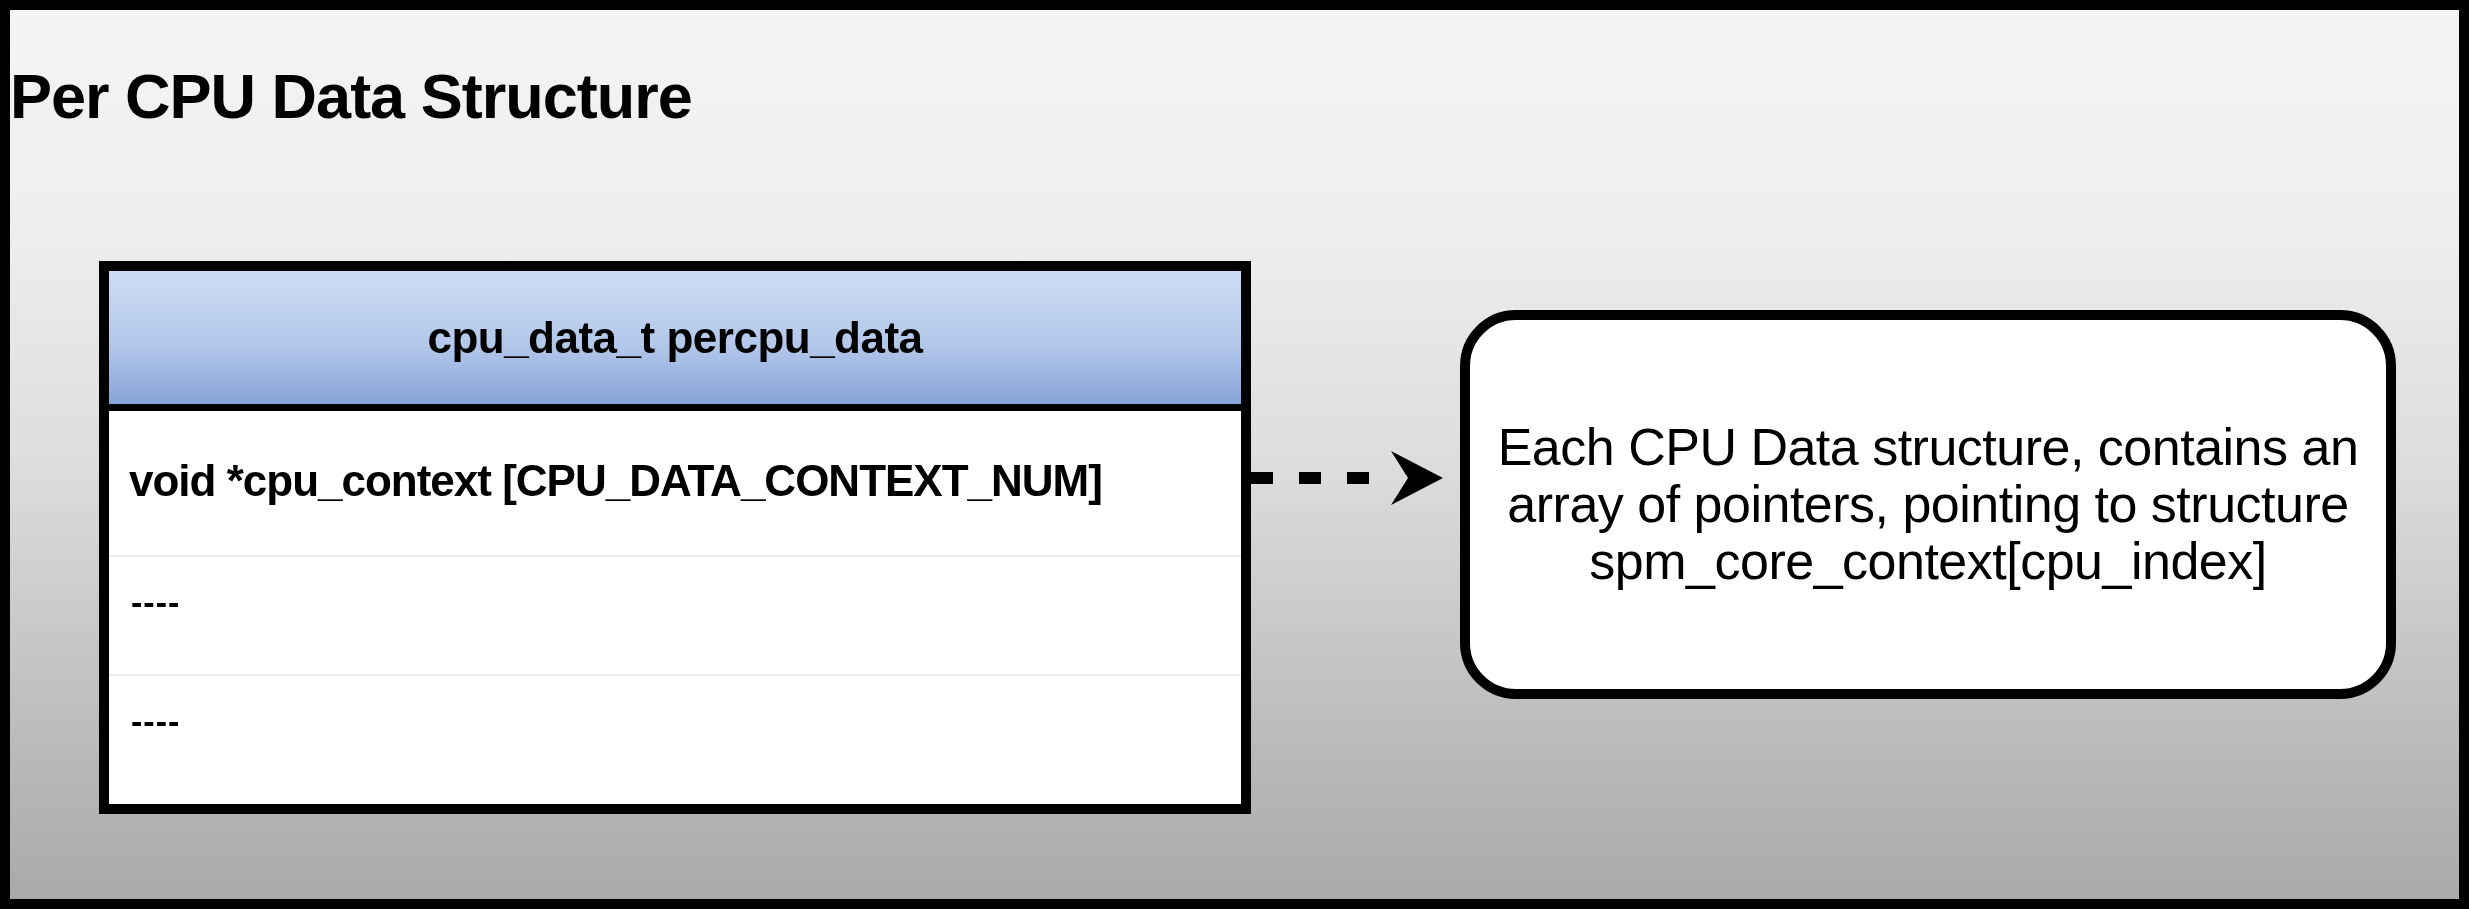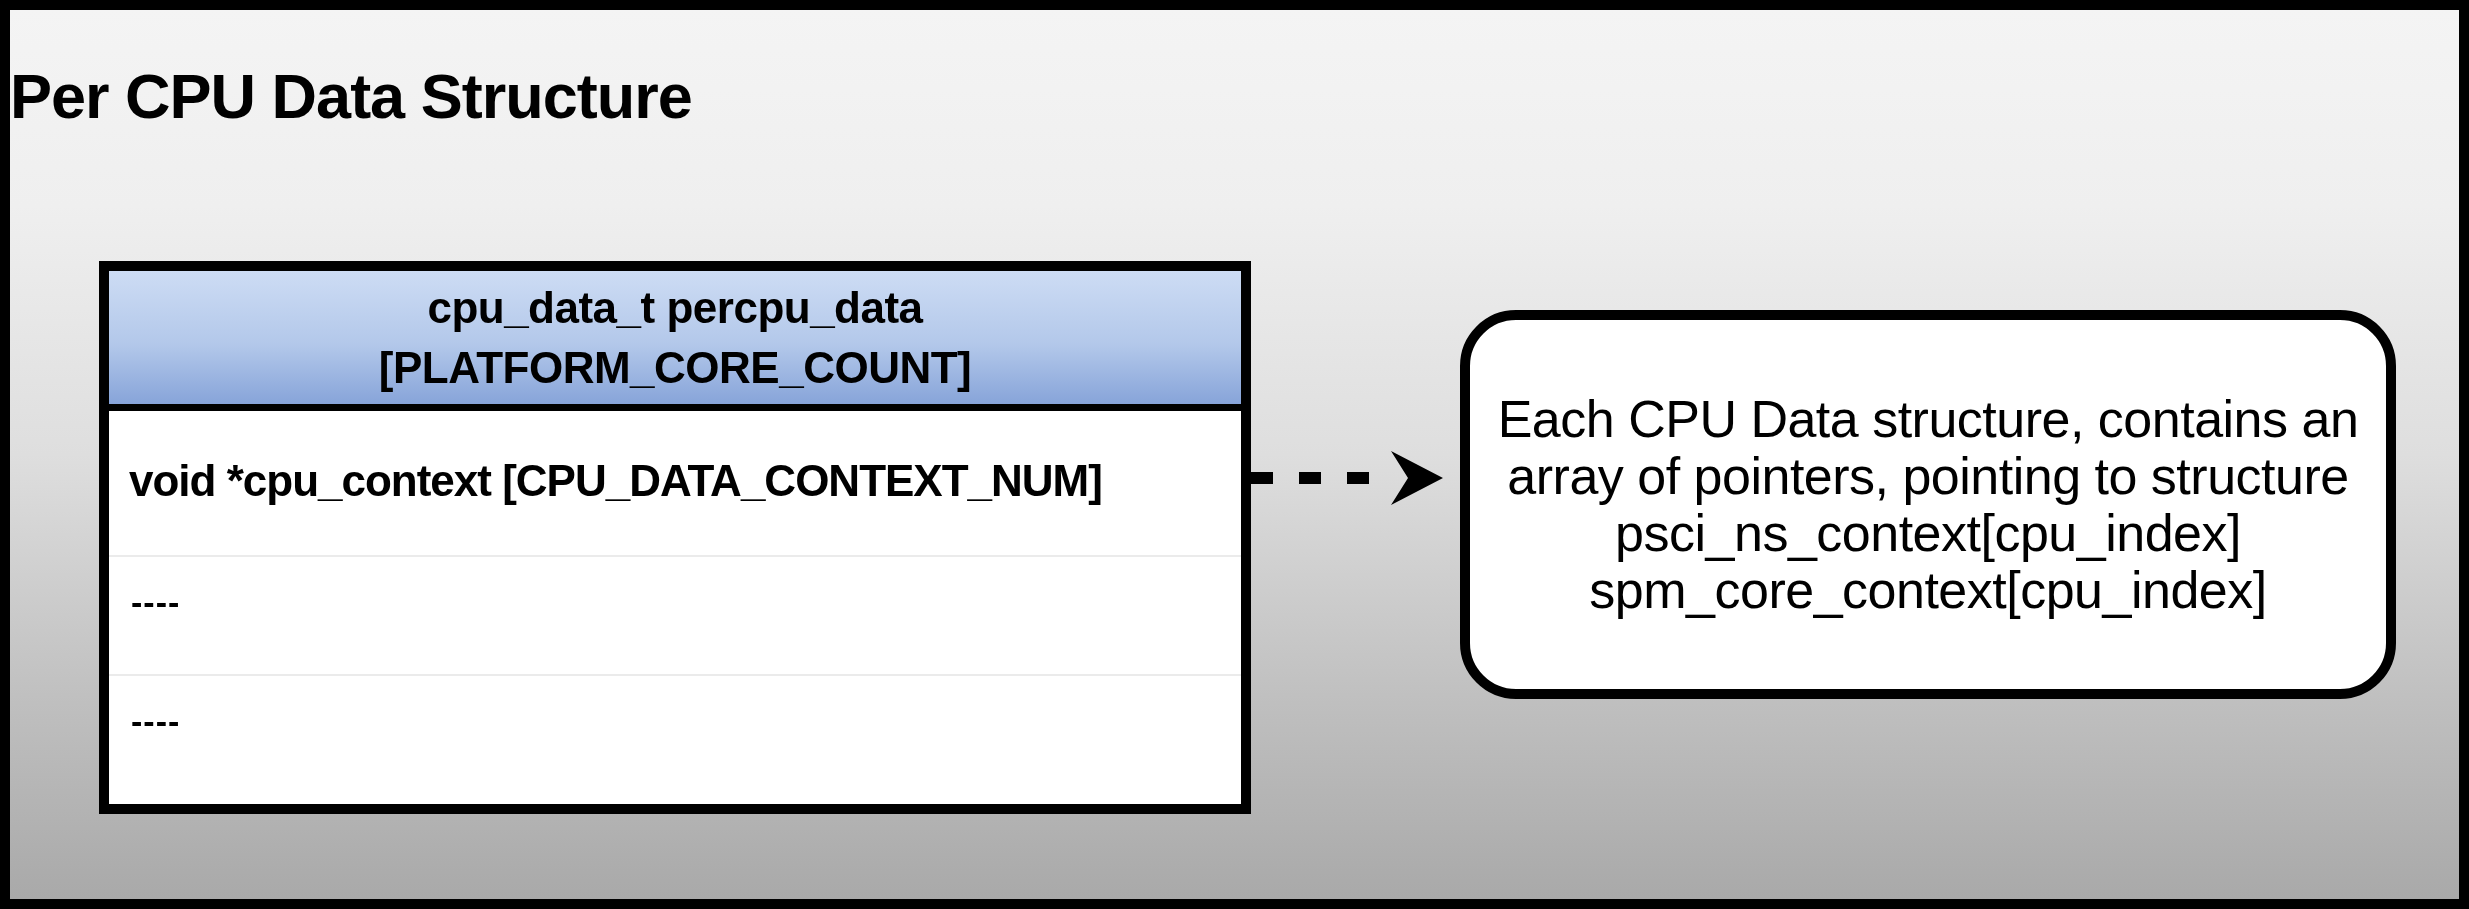--- a/index.html
+++ b/index.html
@@ -119,38 +119,36 @@
 </head>
 <body>
 
 <div class="canvas">
 
   <div class="title">Per CPU Data Structure</div>
 
   <div class="table">
     <div class="thead">
       <div>cpu_data_t percpu_data</div>
-      <div>[PLATFORM_CORE_COUNT]</div>
     </div>
     <div class="trow row1">
       <span>void *cpu_context [CPU_DATA_CONTEXT_NUM]</span>
     </div>
     <div class="trow row2">
       <span>----</span>
     </div>
     <div class="trow row3">
       <span>----</span>
     </div>
   </div>
 
   <svg class="arrow" viewBox="0 0 200 80" xmlns="http://www.w3.org/2000/svg" aria-hidden="true">
     <line x1="0" y1="40" x2="132" y2="40" stroke="#000000" stroke-width="12" stroke-dasharray="22 26"></line>
     <polygon points="140,13 192,40 140,67 157,40" fill="#000000"></polygon>
   </svg>
 
   <div class="note">
     <div>Each CPU Data structure, contains an</div>
     <div>array of pointers, pointing to structure</div>
-    <div>psci_ns_context[cpu_index]</div>
     <div>spm_core_context[cpu_index]</div>
   </div>
 
 </div>
 
 </body></html>

